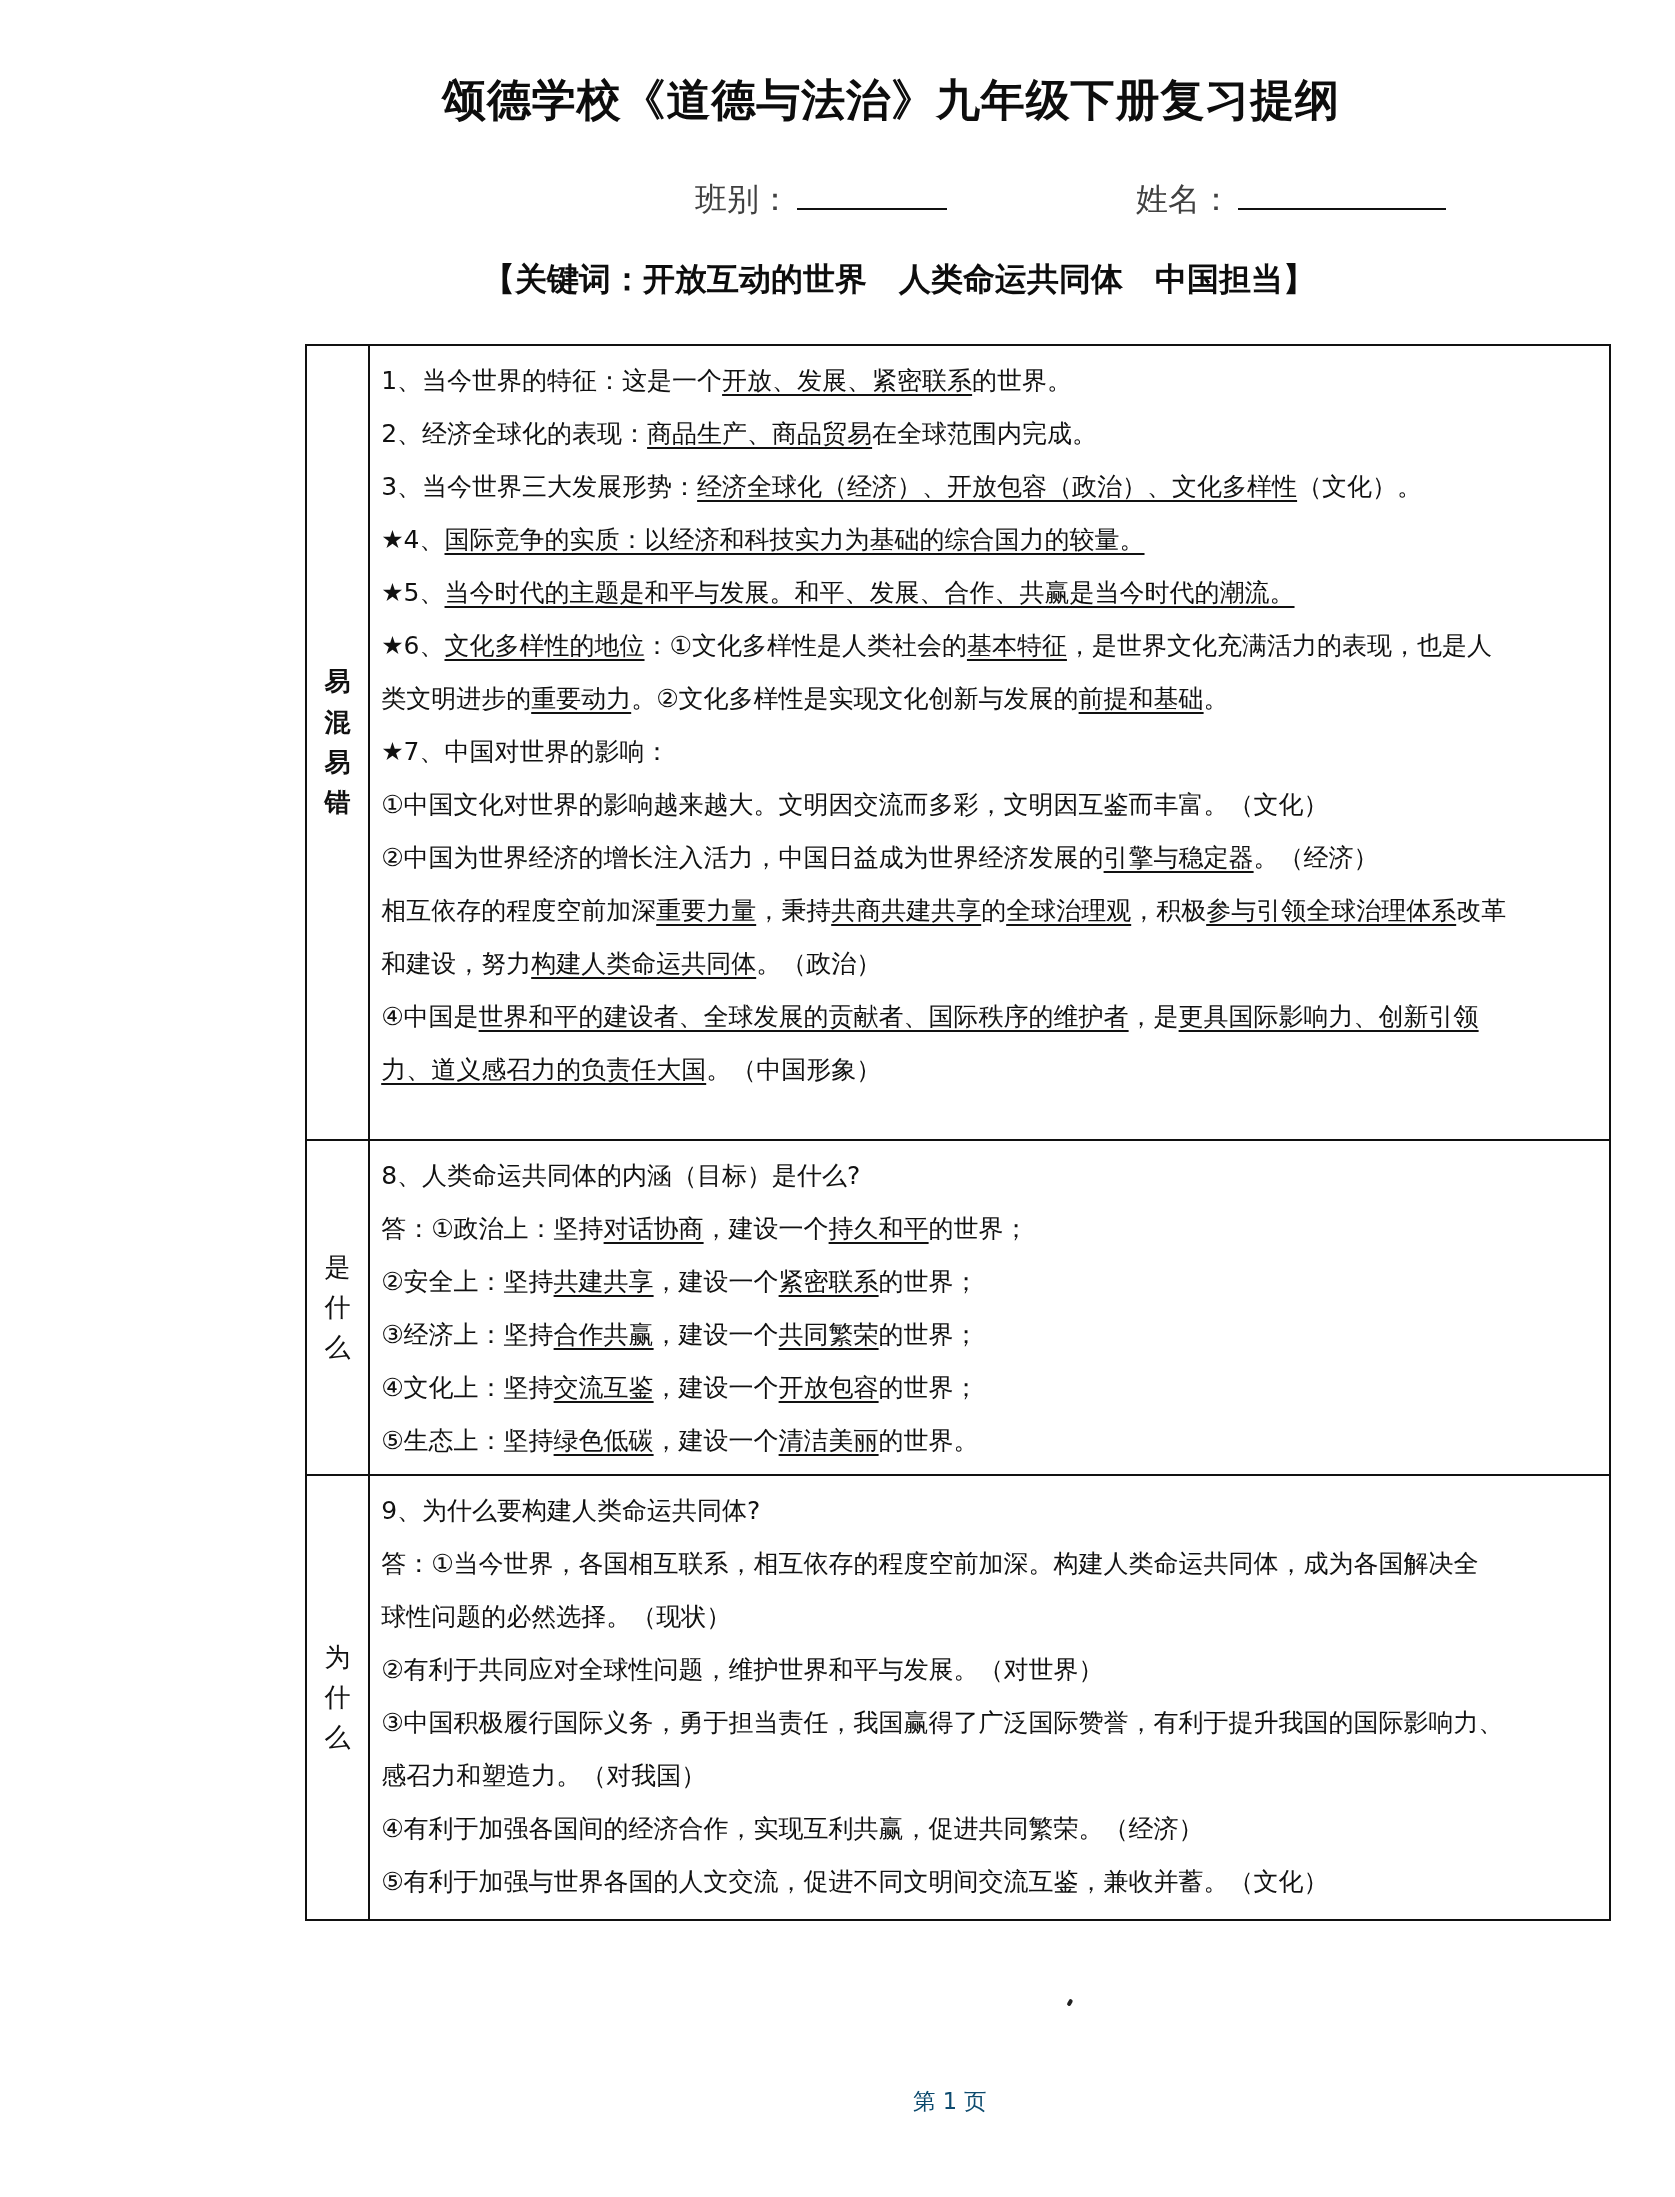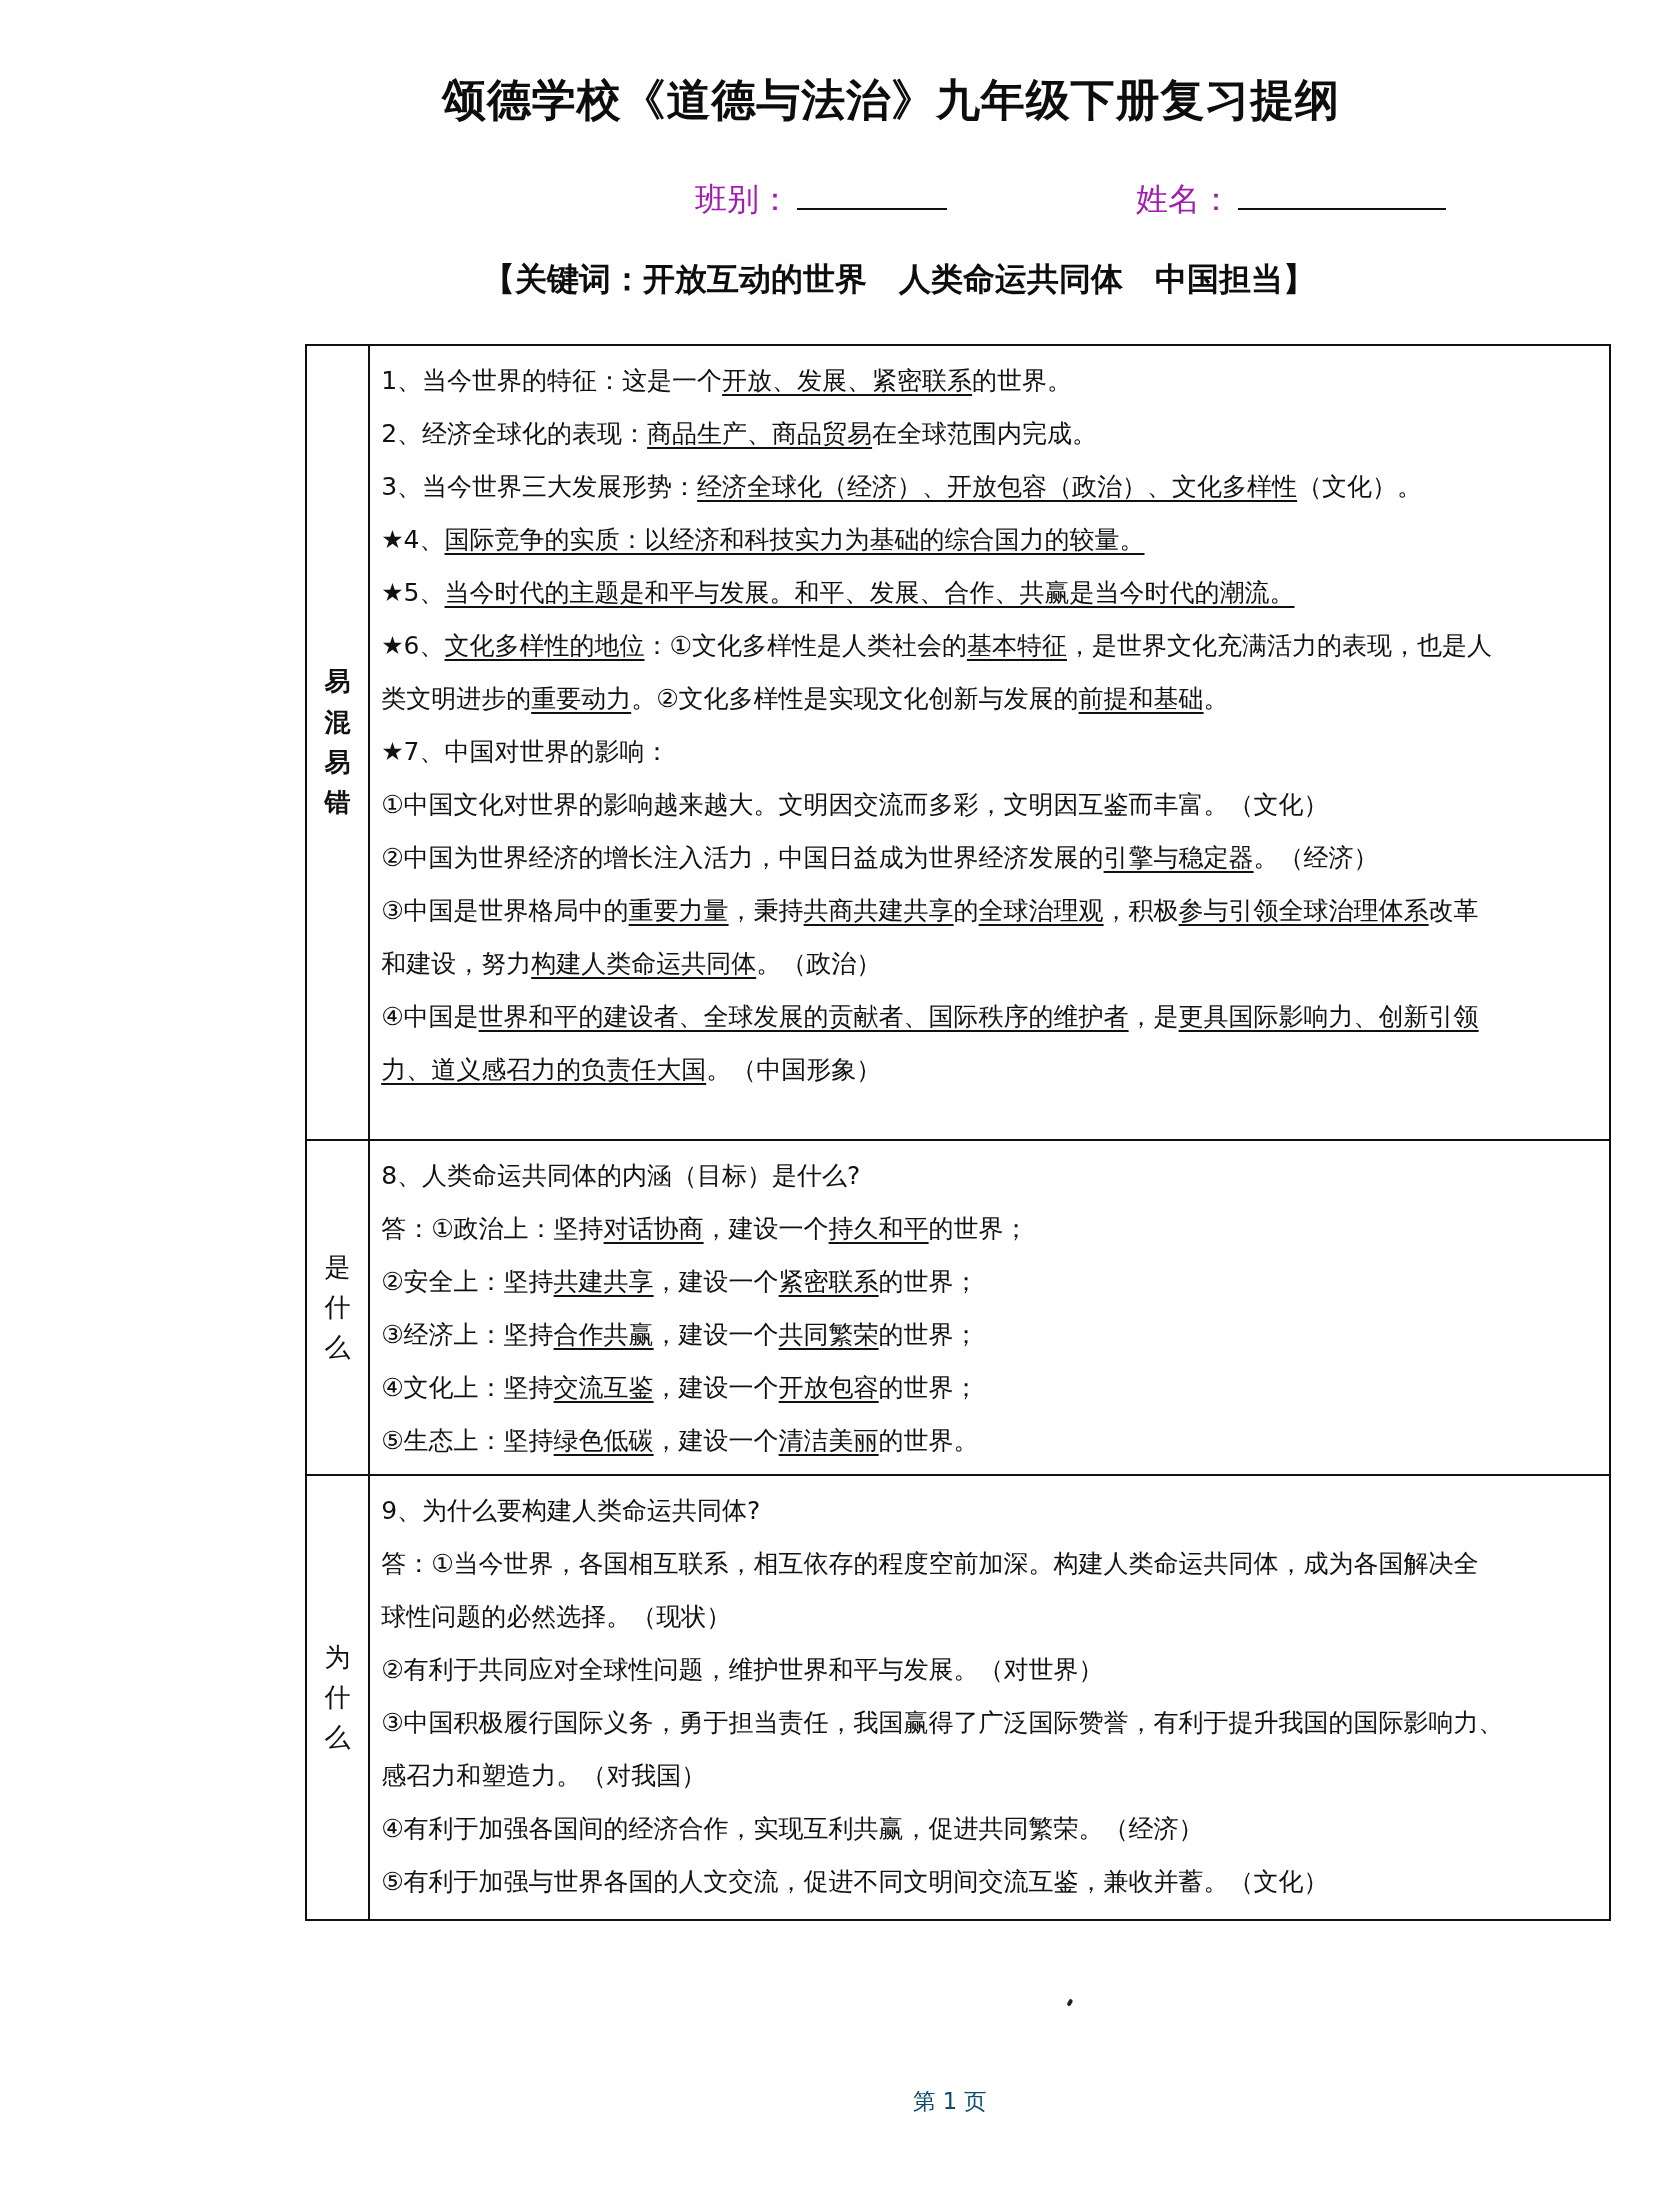--- a/index.html
+++ b/index.html
@@ -7,21 +7,21 @@
     width:1675px; height:2197px; background:#ffffff; position:relative;
     font-family:"DejaVu Sans", "Liberation Sans", sans-serif; color:#111;
     overflow:hidden;
   }
   .title {
     position:absolute; left:0; width:1675px; top:71px; text-align:center;
     padding-left:107px; box-sizing:border-box;
     font-size:44px; font-weight:bold; letter-spacing:0.9px; color:#0d0d0d;
   }
   .info {
-    position:absolute; top:178px; font-size:32px; color:#a21caf;
+    position:absolute; top:178px; font-size:32px; color:#404040;
   }
   .info .line {
     display:inline-block; border-bottom:2.8px solid #111; vertical-align:baseline;
     height:28px; margin-left:5.6px;
   }
   .info-class { left:695px; }
   .info-class .line { width:150px; }
   .info-name { left:1136px; }
   .info-name .line { width:208px; }
   .keywords {
@@ -74,21 +74,21 @@
           <div class="ln"><span>1、当今世界的特征：这是一个</span><span class="u">开放、发展、紧密联系</span><span>的世界。</span></div>
           <div class="ln"><span>2、经济全球化的表现：</span><span class="u">商品生产、商品贸易</span><span>在全球范围内完成。</span></div>
           <div class="ln"><span>3、当今世界三大发展形势：</span><span class="u">经济全球化（经济）、开放包容（政治）、文化多样性</span><span>（文化）。</span></div>
           <div class="ln"><span>★4、</span><span class="u">国际竞争的实质：以经济和科技实力为基础的综合国力的较量。</span></div>
           <div class="ln"><span>★5、</span><span class="u">当今时代的主题是和平与发展。和平、发展、合作、共赢是当今时代的潮流。</span></div>
           <div class="ln"><span>★6、</span><span class="u">文化多样性的地位</span><span>：①文化多样性是人类社会的</span><span class="u">基本特征</span><span>，是世界文化充满活力的表现，也是人</span></div>
           <div class="ln"><span>类文明进步的</span><span class="u">重要动力</span><span>。②文化多样性是实现文化创新与发展的</span><span class="u">前提和基础</span><span>。</span></div>
           <div class="ln"><span>★7、中国对世界的影响：</span></div>
           <div class="ln"><span>①中国文化对世界的影响越来越大。文明因交流而多彩，文明因互鉴而丰富。（文化）</span></div>
           <div class="ln"><span>②中国为世界经济的增长注入活力，中国日益成为世界经济发展的</span><span class="u">引擎与稳定器</span><span>。（经济）</span></div>
-          <div class="ln"><span>③中国是世界格局中的</span><span class="u">重要力量</span><span>，秉持</span><span class="u">共商共建共享</span><span>的</span><span class="u">全球治理观</span><span>，积极</span><span class="u">参与引领全球治理体系</span><span>改革</span></div>
+          <div class="ln"><span>相互依存的程度空前加深</span><span class="u">重要力量</span><span>，秉持</span><span class="u">共商共建共享</span><span>的</span><span class="u">全球治理观</span><span>，积极</span><span class="u">参与引领全球治理体系</span><span>改革</span></div>
           <div class="ln"><span>和建设，努力</span><span class="u">构建人类命运共同体</span><span>。（政治）</span></div>
           <div class="ln"><span>④中国是</span><span class="u">世界和平的建设者、全球发展的贡献者、国际秩序的维护者</span><span>，是</span><span class="u">更具国际影响力、创新引领</span></div>
           <div class="ln"><span class="u">力、道义感召力的负责任大国</span><span>。（中国形象）</span></div>
         </td>
     </tr>
     <tr style="height:334px;">
       <td class="cat">
         <div class="vtxt"><span>是</span><span>什</span><span>么</span></div>
       </td>
       <td class="body">

